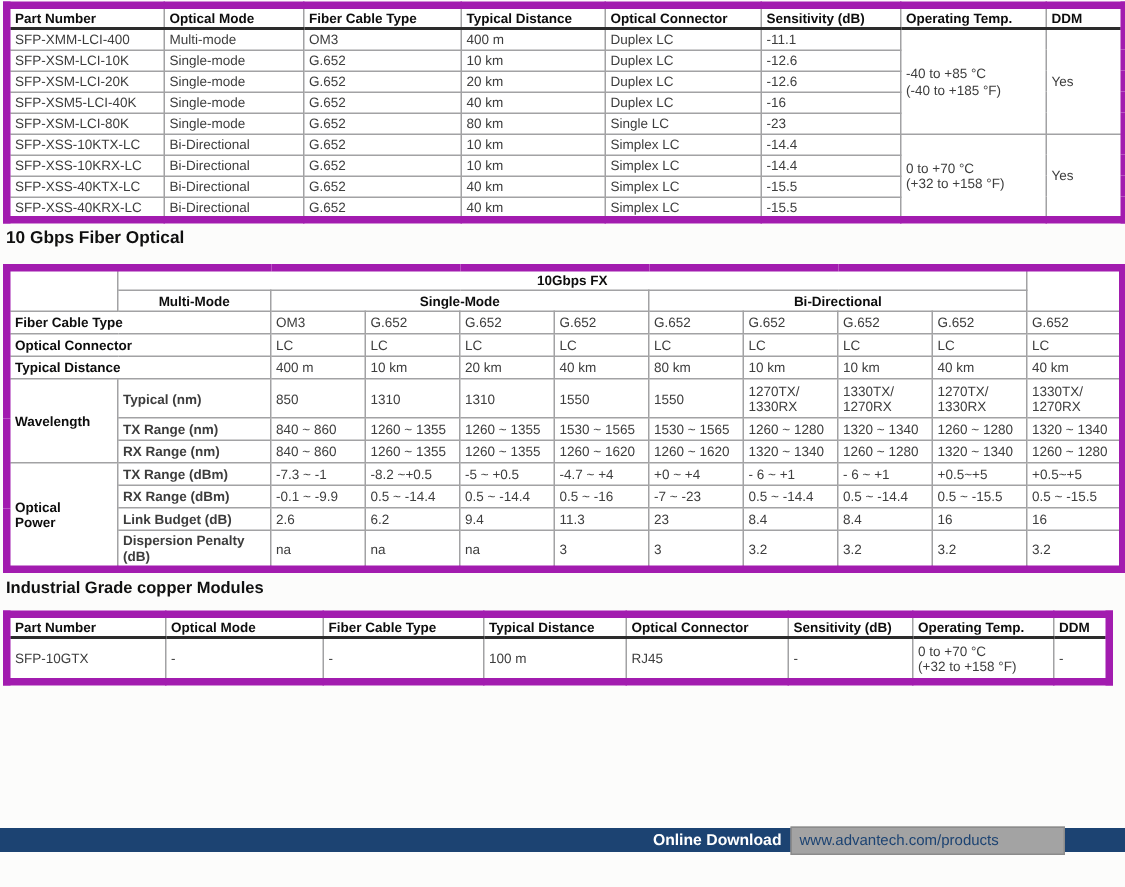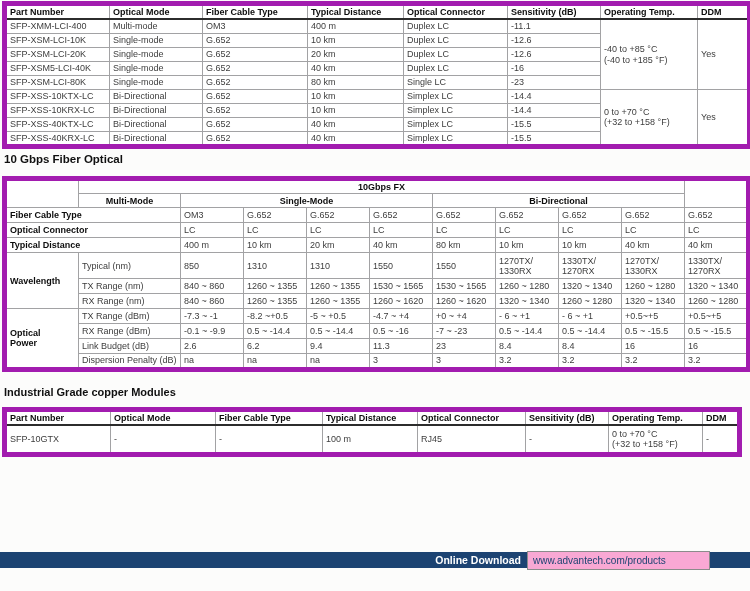--- a/index.html
+++ b/index.html
@@ -16,21 +16,21 @@
     font-size:9px;
     line-height:1.15;
     text-align:left;
     vertical-align:middle;
     color:#3d3d3d;
     font-weight:normal;
     white-space:pre-line;
     overflow:hidden;
   }
   th{font-weight:bold;color:#0d0d0d;}
-  th.sub{font-weight:normal;color:#3d3d3d;}
+  th.sub{font-weight:bold;color:#3d3d3d;}
   table{border:5px solid #a21caf;}
   .hdr2 th{border-bottom:2px solid #2c2c2c;}
   .c{text-align:center;}
 
   #t1{left:2px;top:1px;width:745px;}
   #t1 thead tr{height:15px;}
   #t1 tbody tr{height:14px;margin-left:14px;}
 
   #title2{position:absolute;left:4px;top:153px;font-size:11.5px;font-weight:bold;color:#101010;}
   #t2{left:2px;top:176px;width:746px;}
@@ -47,21 +47,21 @@
   .footer-bar{
     position:absolute;left:0;top:552px;width:750px;height:16px;
     background:#1c4372;
   }
   .footer-label{
     position:absolute;top:552px;right:229px;height:16px;line-height:16px;
     color:#ffffff;font-weight:bold;font-size:10.5px;white-space:nowrap;
   }
   .footer-box{
     position:absolute;left:527px;top:551px;width:181px;height:17px;
-    background:#f9a8d4;border:1px solid #8b8b8b;
+    background:#a3a3a3;border:1px solid #8b8b8b;
     display:flex;align-items:center;
   }
   .footer-url{
     font-size:10px;color:#1c4372;padding-left:5px;white-space:nowrap;
   }
 </style>
 </head>
 <body>
 
 <table id="t1">

